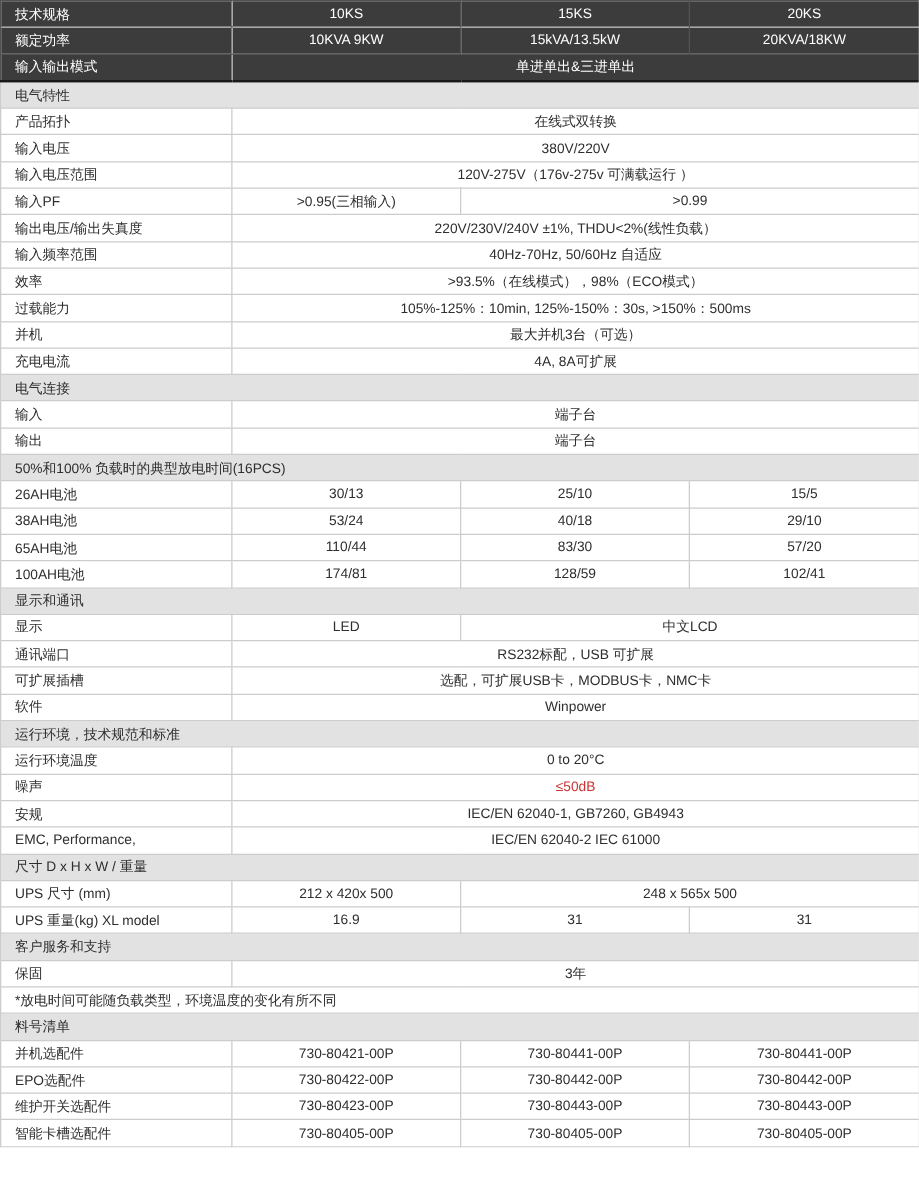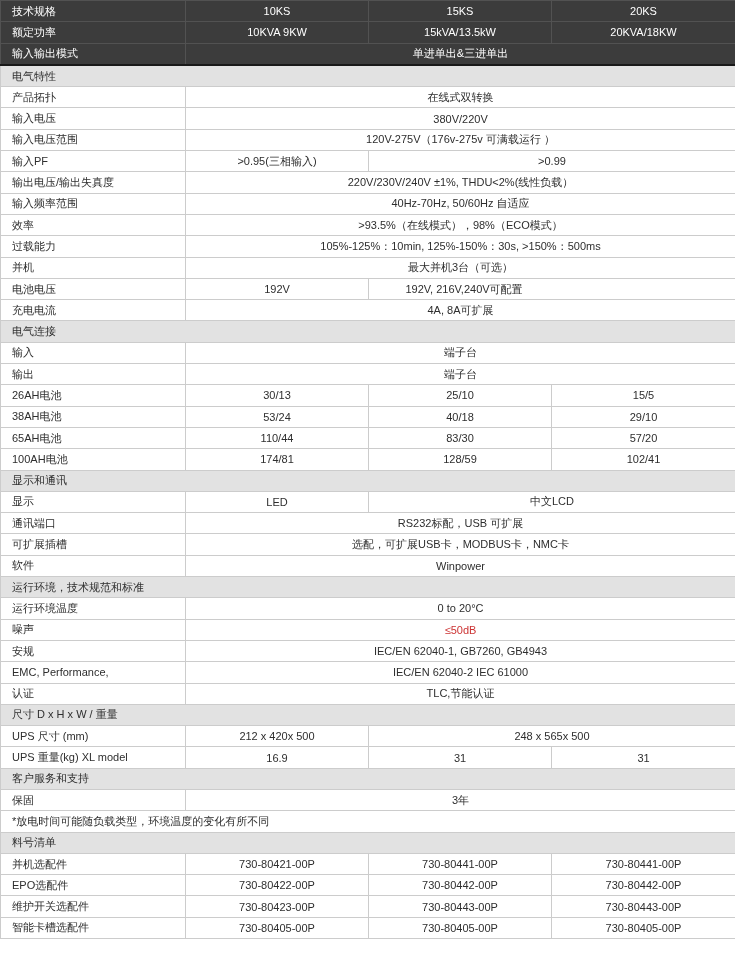--- a/index.html
+++ b/index.html
@@ -122,38 +122,36 @@
       </tr>
       <tr class="row">
         <td class="label">过载能力</td>
         <td class="val" colspan="3">105%-125%：10min, 125%-150%：30s, &gt;150%：500ms</td>
       </tr>
       <tr class="row">
         <td class="label">并机</td>
         <td class="val" colspan="3">最大并机3台（可选）</td>
       </tr>
       <tr class="row">
-        <td class="label">电池电压</td>
-        <td class="val">192V</td>
-        <td class="val shift" colspan="2">192V, 216V,240V可配置</td>
-      </tr>
-      <tr class="row">
         <td class="label">充电电流</td>
         <td class="val" colspan="3">4A, 8A可扩展</td>
       </tr>
       <tr class="section">
         <td colspan="4" class="label">电气连接</td>
       </tr>
       <tr class="row">
         <td class="label">输入</td>
         <td class="val" colspan="3">端子台</td>
       </tr>
       <tr class="row">
         <td class="label">输出</td>
         <td class="val" colspan="3">端子台</td>
+      </tr>
+      <tr class="section">
+        <td colspan="4" class="label">50%和100% 负载时的典型放电时间(16PCS)</td>
       </tr>
       <tr class="row">
         <td class="label">26AH电池</td>
         <td class="val">30/13</td>
         <td class="val">25/10</td>
         <td class="val">15/5</td>
       </tr>
       <tr class="row">
         <td class="label">38AH电池</td>
         <td class="val">53/24</td>
@@ -204,24 +202,20 @@
         <td class="val red" colspan="3">≤50dB</td>
       </tr>
       <tr class="row">
         <td class="label">安规</td>
         <td class="val" colspan="3">IEC/EN 62040-1, GB7260, GB4943</td>
       </tr>
       <tr class="row">
         <td class="label">EMC, Performance,</td>
         <td class="val" colspan="3">IEC/EN 62040-2  IEC 61000</td>
       </tr>
-      <tr class="row">
-        <td class="label">认证</td>
-        <td class="val" colspan="3">TLC,节能认证</td>
-      </tr>
       <tr class="section">
         <td colspan="4" class="label">尺寸 D x H x W / 重量</td>
       </tr>
       <tr class="row">
         <td class="label">UPS 尺寸 (mm)</td>
         <td class="val">212 x 420x 500</td>
         <td class="val" colspan="2">248 x 565x 500</td>
       </tr>
       <tr class="row">
         <td class="label">UPS 重量(kg) XL model</td>

